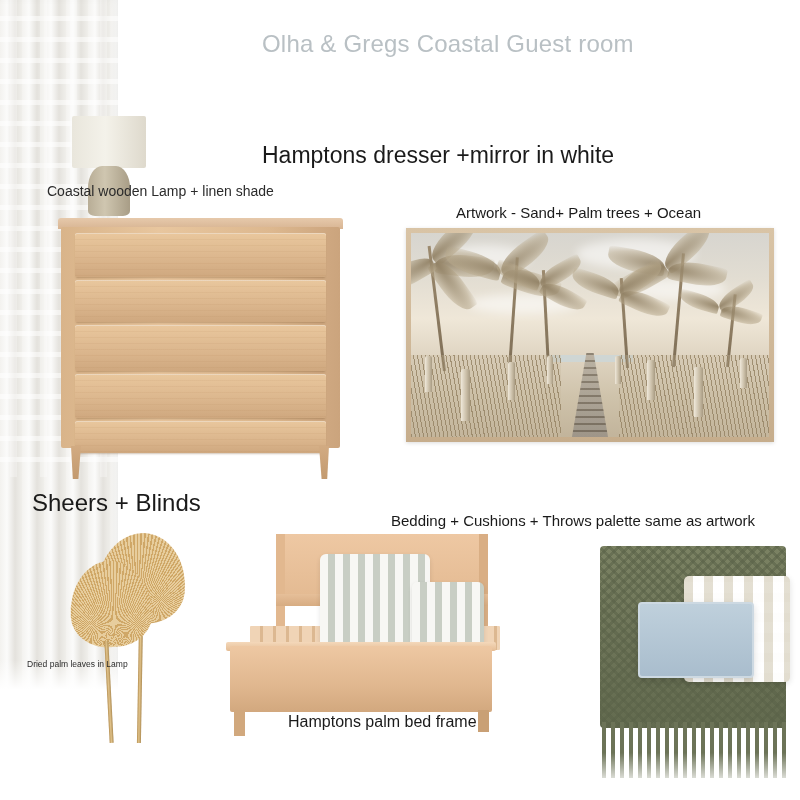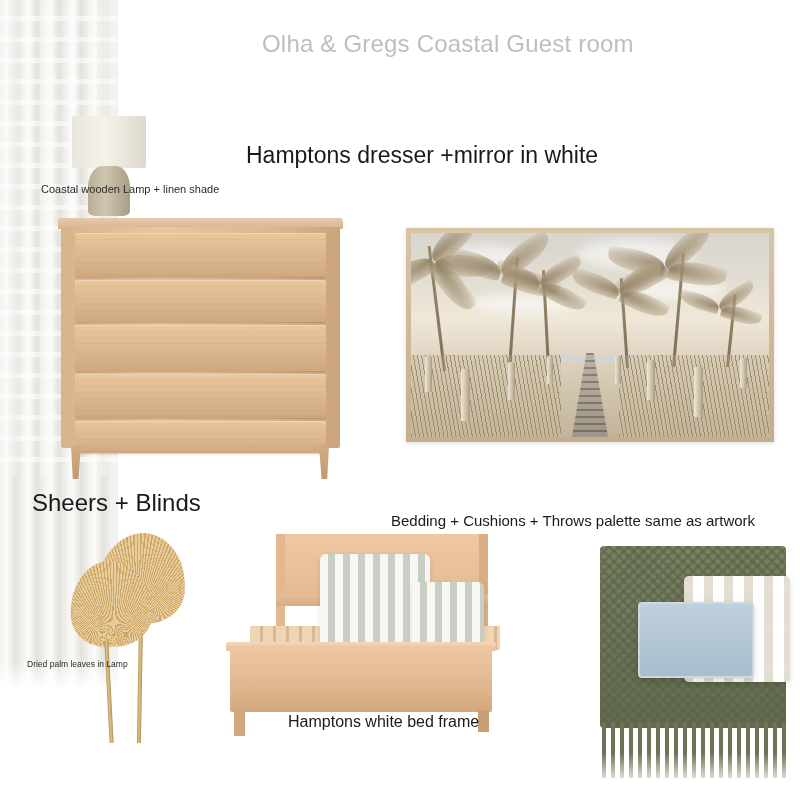--- a/index.html
+++ b/index.html
@@ -20,30 +20,30 @@
 
   
   .label { position: absolute; white-space: nowrap; }
   #board-title {
     left: 262px; top: 30px;
     font-size: 24px;
     color: #b9c0c4;
     letter-spacing: .2px;
   }
   #label-dresser {
-    left: 246px; top: 142px;
+    left: 262px; top: 142px;
     font-size: 23px;
   }
   #label-artwork {
     left: 456px; top: 204px;
     font-size: 15px;
   }
   #label-lamp {
-    left: 41px; top: 183px;
-    font-size: 11px;
+    left: 47px; top: 183px;
+    font-size: 14px;
     color: #2b2b2b;
     z-index: 30;
   }
   #label-sheers {
     left: 32px; top: 489px;
     font-size: 24px;
     z-index: 30;
   }
   #label-bedding {
     left: 391px; top: 512px;
@@ -415,19 +415,20 @@
 
   <div id="textiles">
     <div id="throw"></div>
     <div id="throw-fringe"></div>
     <div id="cushion-woven"></div>
     <div id="cushion-blue"></div>
   </div>
 
   <div class="label" id="board-title">Olha &amp; Gregs Coastal Guest room</div>
   <div class="label" id="label-dresser">Hamptons dresser +mirror in white</div>
+  <div class="label" id="label-artwork">Artwork - Sand+ Palm trees + Ocean</div>
   <div class="label" id="label-lamp">Coastal wooden Lamp + linen shade</div>
   <div class="label" id="label-sheers">Sheers + Blinds</div>
   <div class="label" id="label-bedding">Bedding + Cushions + Throws palette same as artwork</div>
   <div class="label" id="label-vase">Dried palm leaves in Lamp</div>
-  <div class="label" id="label-bed">Hamptons white bed frame</div>
+  <div class="label" id="label-bed">Hamptons palm bed frame</div>
 
 </div>
 
 </body></html>

